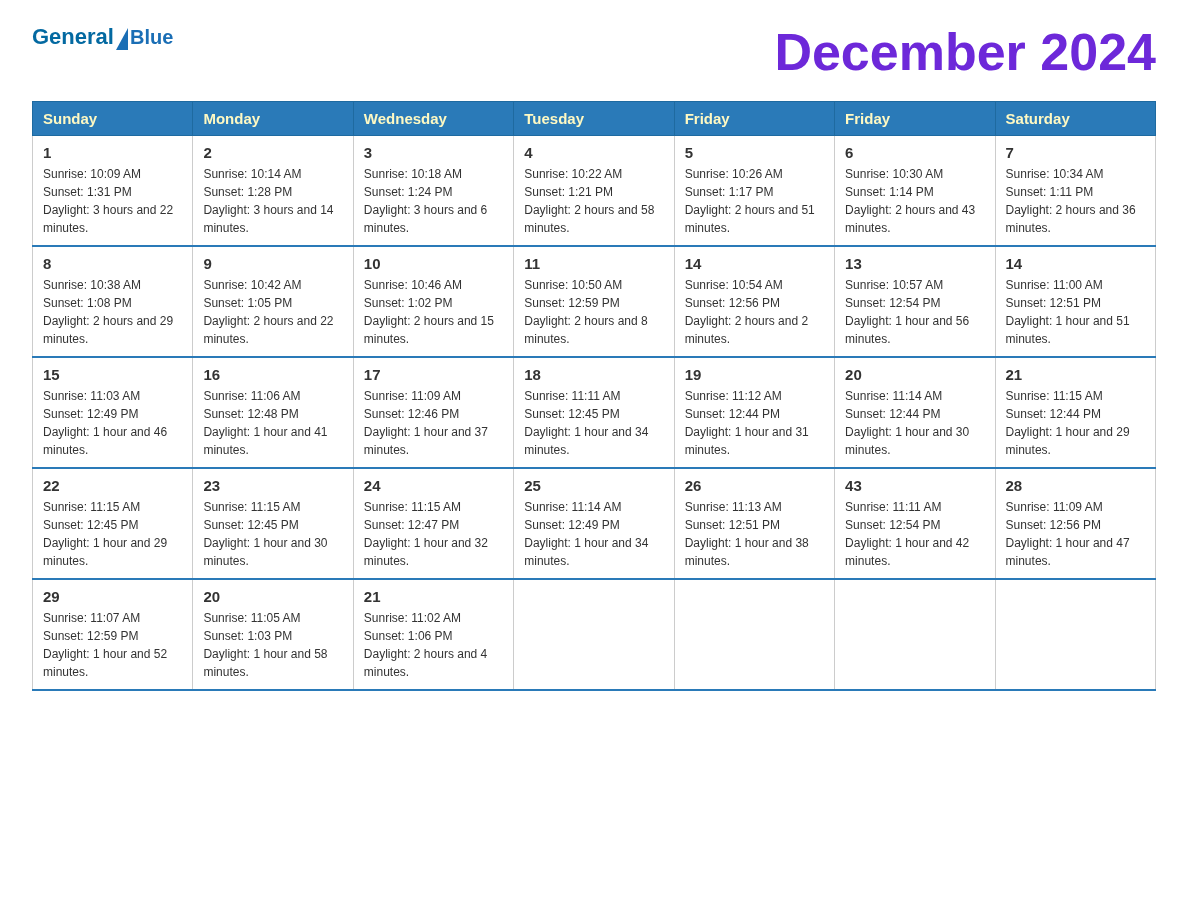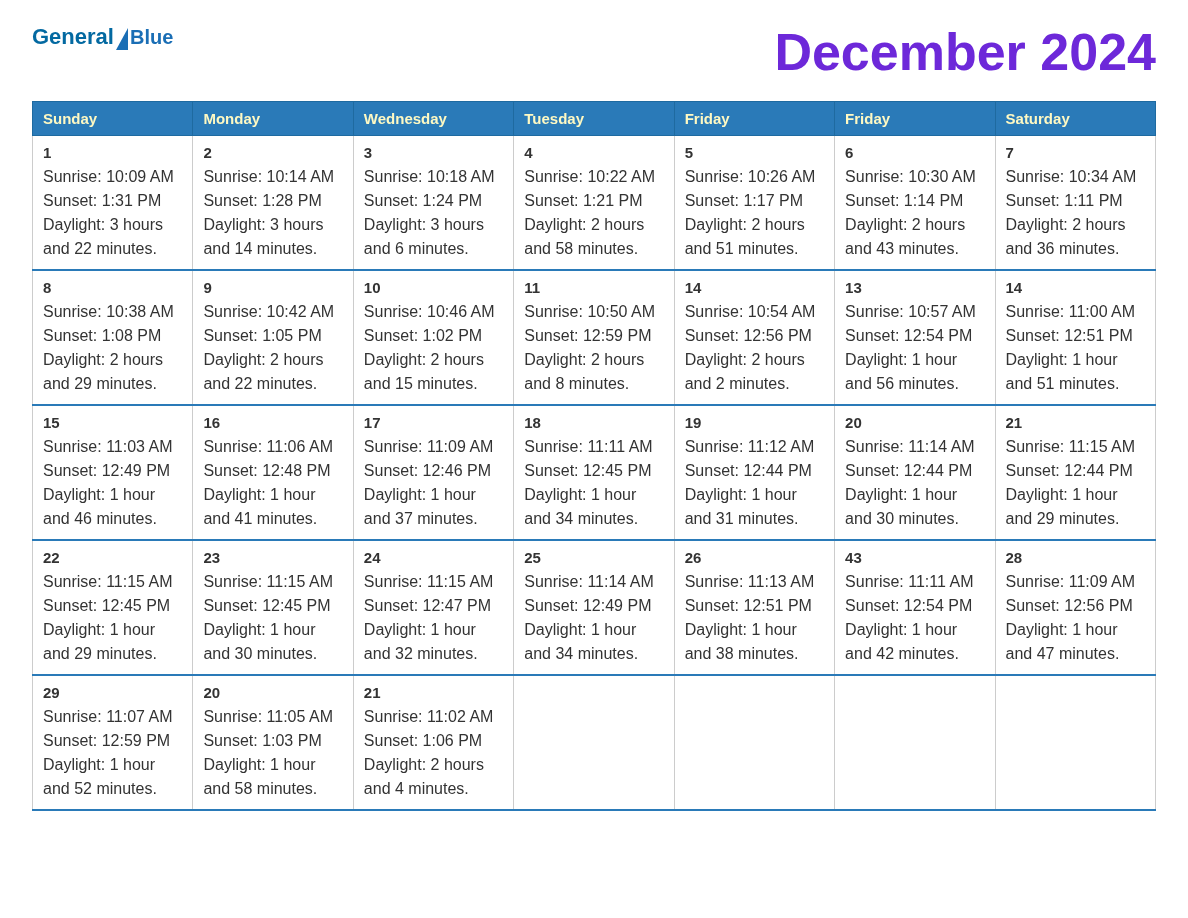--- a/index.html
+++ b/index.html
@@ -83,21 +83,21 @@
     .calendar tbody tr {
       border-bottom: 2px solid #2a7ab8;
     }
     .day-number {
       font-size: 15px;
       font-weight: bold;
       display: block;
       margin-bottom: 4px;
     }
     .day-info {
-      font-size: 16px;
+      font-size: 12px;
       line-height: 1.5;
       color: #333;
     }
     .empty-cell {
       background: #fff;
     }
   </style>
 </head>
 <body>
 

